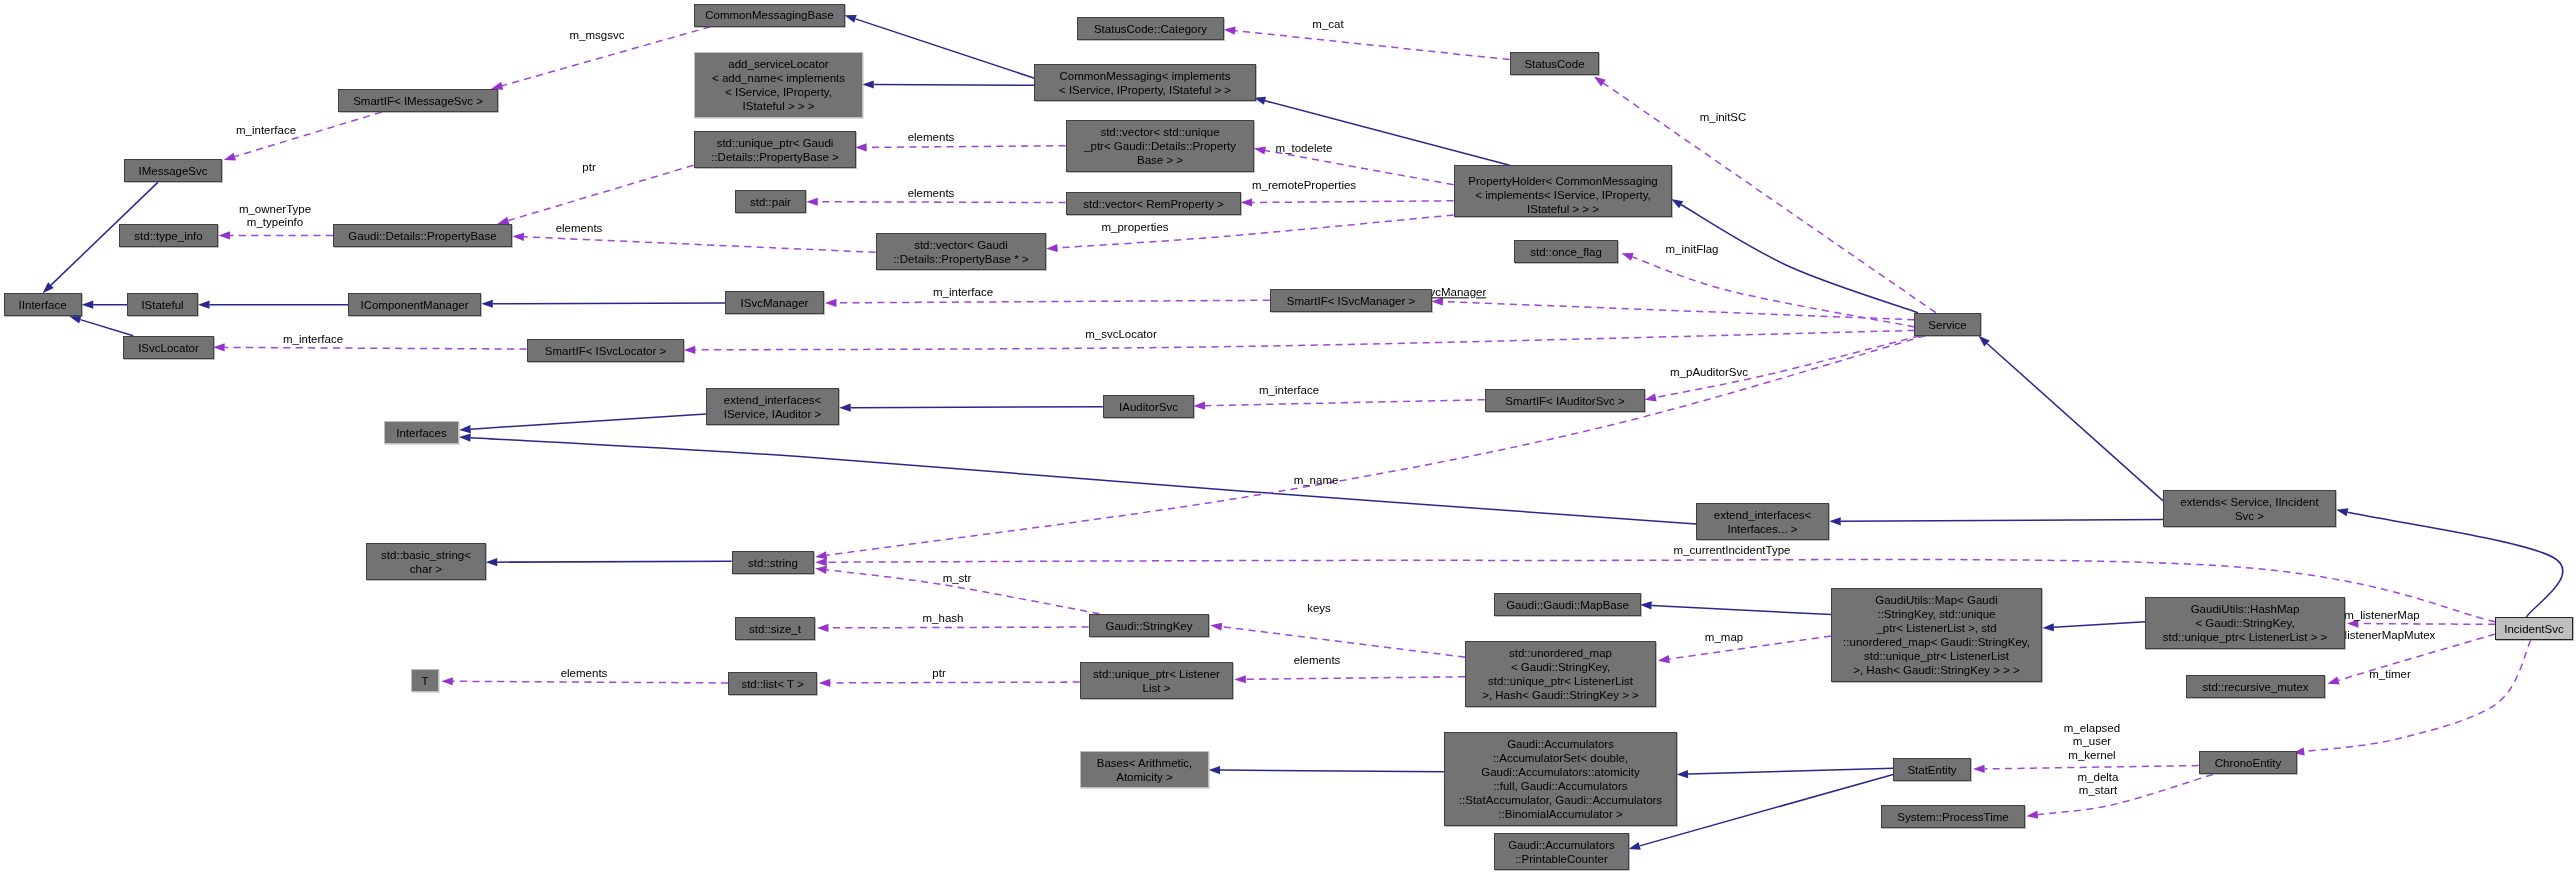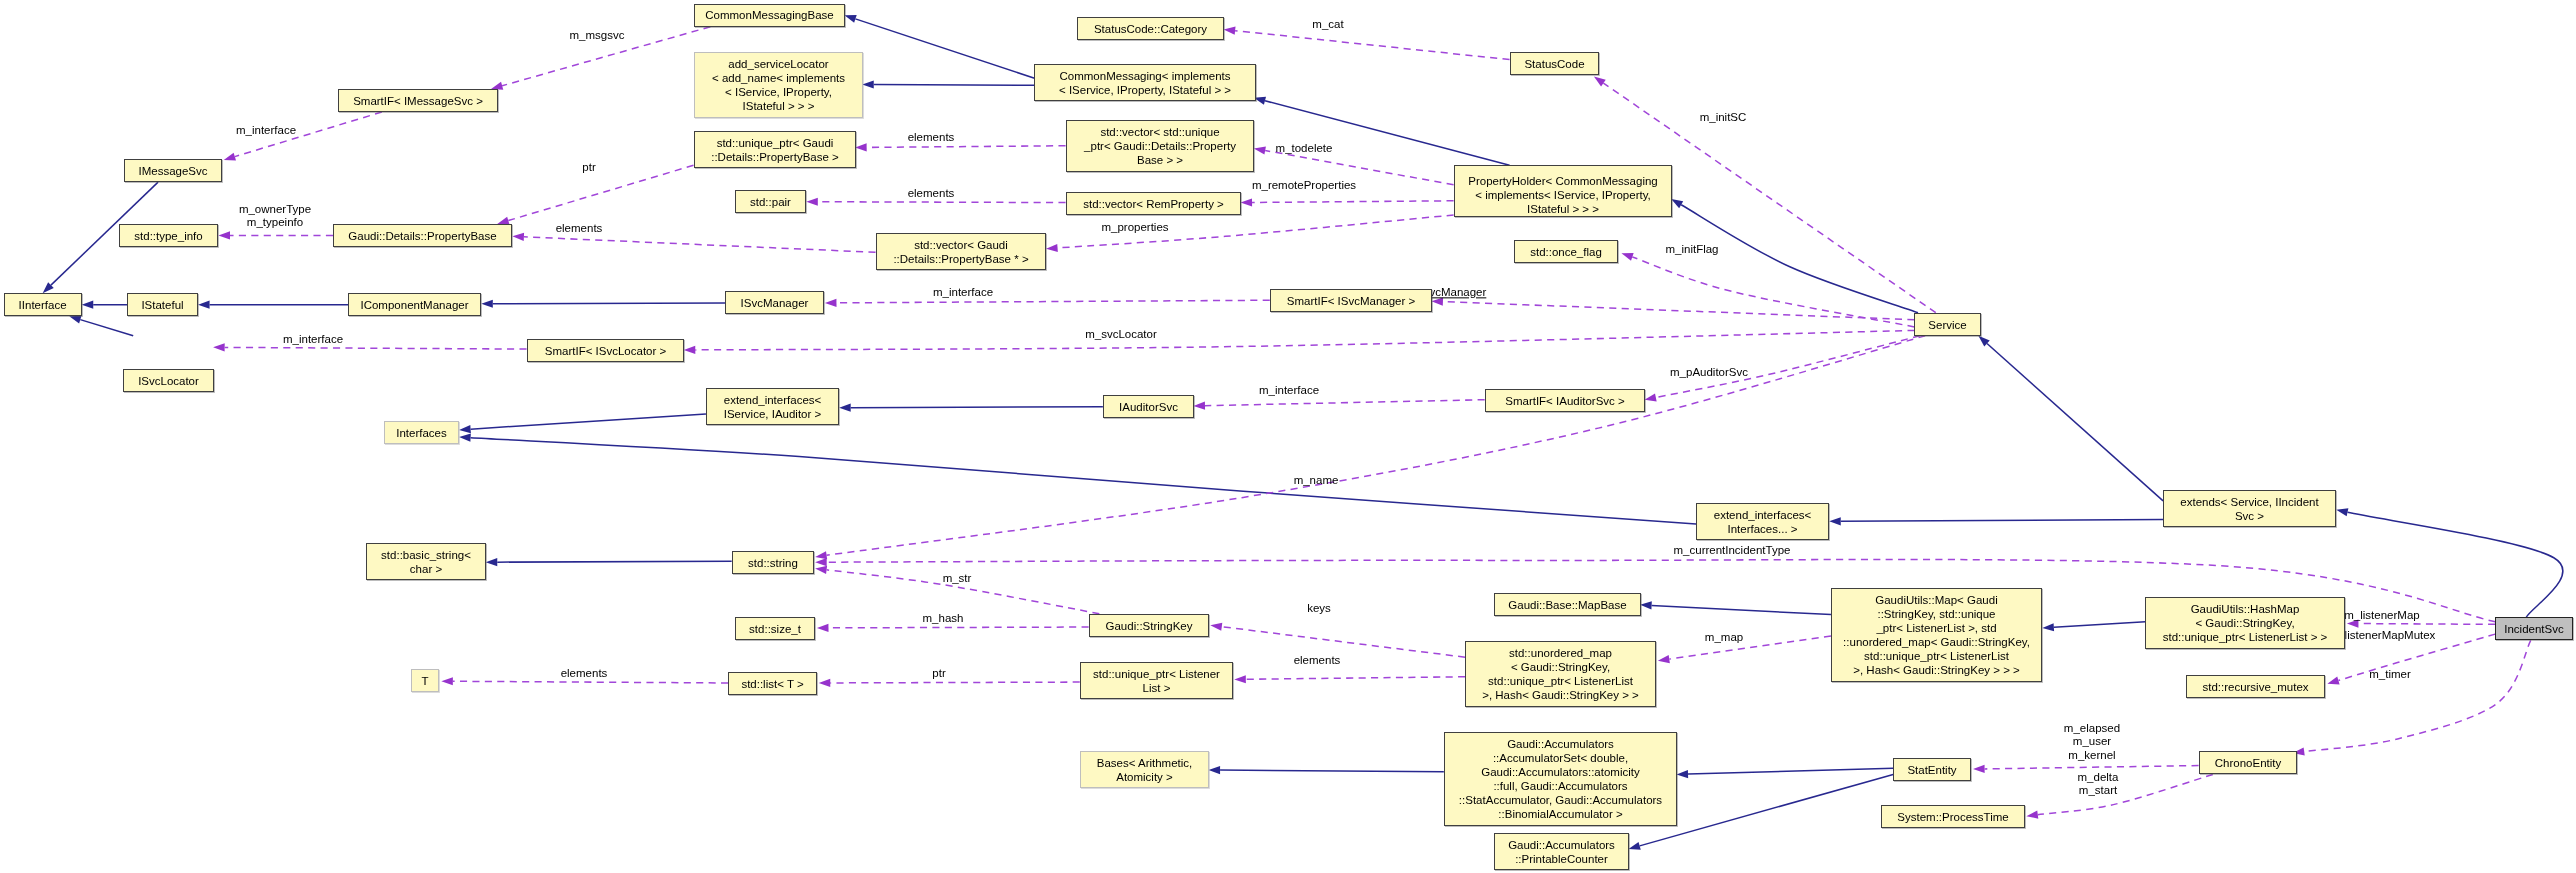--- a/index.html
+++ b/index.html
@@ -1,18 +1,18 @@
 <!DOCTYPE html>
 <html style="font-size:14px"><head>
 <meta charset="utf-8">
 <style>
   html,body{margin:0;padding:0;background:#ffffff;}
   #diagram{position:relative;font-family:"Liberation Sans","DejaVu Sans",sans-serif;overflow:hidden;}
   #edge-layer{position:absolute;left:0;top:0;}
-  .node{position:absolute;box-sizing:border-box;background:#fef9c3;border:1.8px solid #404040;
+  .node{position:absolute;box-sizing:border-box;background:#737373;border:1.8px solid #404040;
         display:flex;flex-direction:column;align-items:center;justify-content:center;
         font-size:11.5px;line-height:14px;color:#000;text-align:center;white-space:nowrap;
         box-shadow:0.9px 0.9px 0 rgba(90,90,90,0.45);z-index:3;cursor:pointer;}
   .node.template{border:0.9px solid #bebebe;box-shadow:0.9px 0.9px 0 rgba(160,160,160,0.4);cursor:default;}
   .node.subject{background:#bfbfbf;border:1.8px solid #232323;font-weight:normal;}
   .edge-label{position:absolute;font-size:11.5px;line-height:13.3px;color:#000;text-align:center;
         white-space:pre-line;transform:translate(-50%,-50%);z-index:2;pointer-events:none;}
 </style>
 </head>
 <body>
@@ -234,21 +234,21 @@
     </div>
     <div class="node" style="left: 725px; top: 291px; width: 99px; height: 23px;">
       <div>ISvcManager</div>
     </div>
     <div class="node" style="left: 1270px; top: 289px; width: 162px; height: 23px;">
       <div>SmartIF&lt; ISvcManager &gt;</div>
     </div>
     <div class="node" style="left: 1914px; top: 313px; width: 67px; height: 23px;">
       <div>Service</div>
     </div>
-    <div class="node" style="left: 123px; top: 336px; width: 91px; height: 23px; margin-top: 33px;">
+    <div class="node" style="left: 123px; top: 336px; width: 91px; height: 23px;">
       <div>ISvcLocator</div>
     </div>
     <div class="node" style="left: 527px; top: 339px; width: 157px; height: 23px;">
       <div>SmartIF&lt; ISvcLocator &gt;</div>
     </div>
     <div class="node" style="left: 706px; top: 388px; width: 133px; height: 37px;">
       <div>extend_interfaces&lt;</div>
       <div>IService, IAuditor &gt;</div>
     </div>
     <div class="node" style="left: 1103px; top: 395px; width: 91px; height: 23px;">
@@ -275,21 +275,21 @@
     <div class="node" style="left: 732px; top: 551px; width: 82px; height: 23px;">
       <div>std::string</div>
     </div>
     <div class="node" style="left: 735px; top: 617px; width: 80px; height: 23px;">
       <div>std::size_t</div>
     </div>
     <div class="node" style="left: 1089px; top: 614px; width: 120px; height: 23px;">
       <div>Gaudi::StringKey</div>
     </div>
     <div class="node" style="left: 1494px; top: 593px; width: 147px; height: 23px;">
-      <div>Gaudi::Base::MapBase</div>
+      <div>Gaudi::Gaudi::MapBase</div>
     </div>
     <div class="node" style="left: 1831px; top: 588px; width: 211px; height: 94px;">
       <div>GaudiUtils::Map&lt; Gaudi</div>
       <div>::StringKey, std::unique</div>
       <div>_ptr&lt; ListenerList &gt;, std</div>
       <div>::unordered_map&lt; Gaudi::StringKey,</div>
       <div>std::unique_ptr&lt; ListenerList</div>
       <div>&gt;, Hash&lt; Gaudi::StringKey &gt; &gt; &gt;</div>
     </div>
     <div class="node" style="left: 2145px; top: 597px; width: 200px; height: 52px;">

